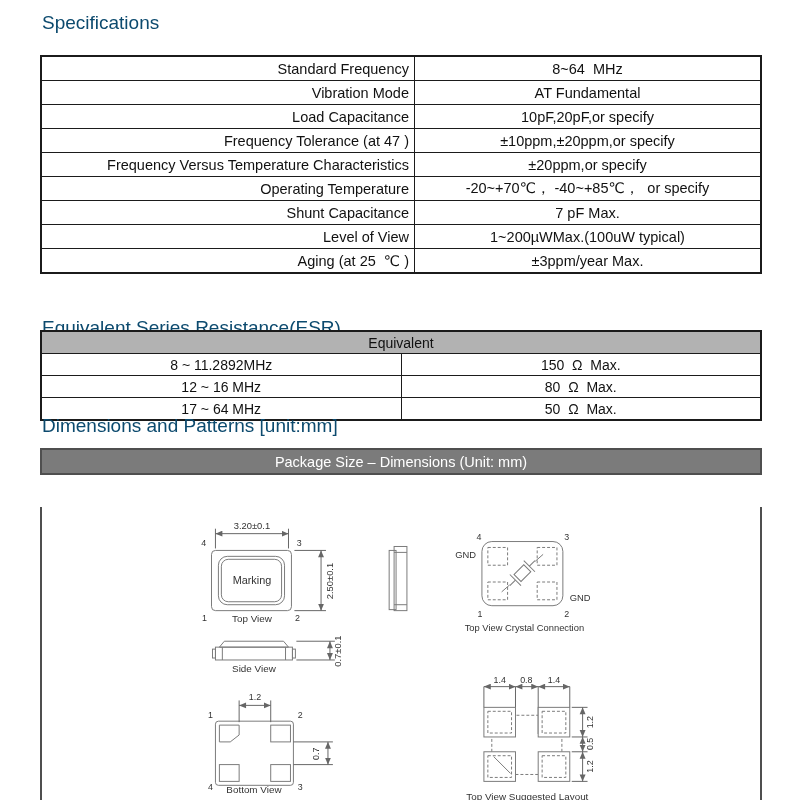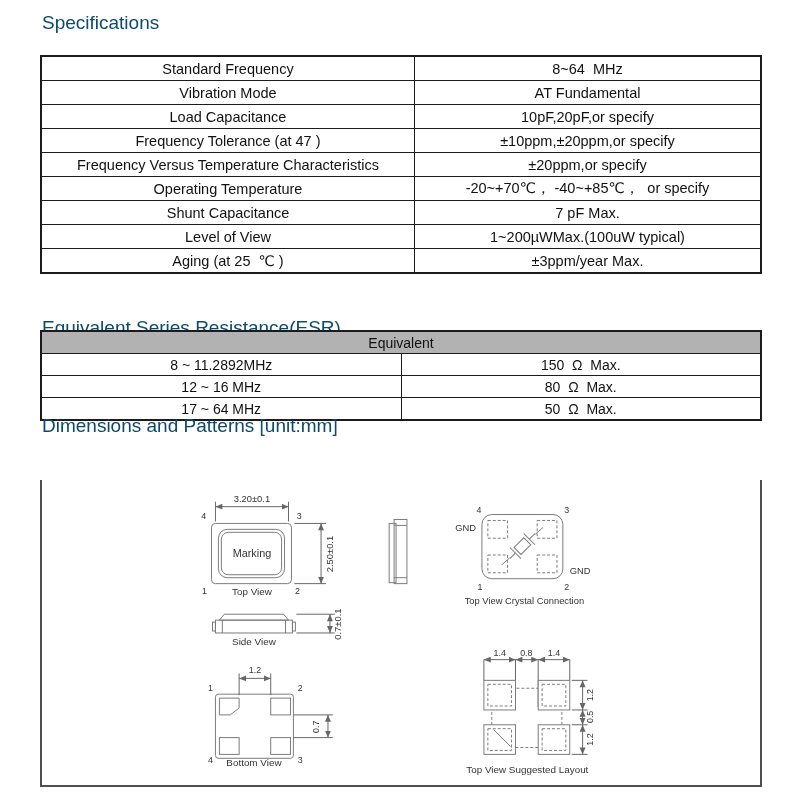--- a/index.html
+++ b/index.html
@@ -9,21 +9,21 @@
     overflow:hidden;
   }
   .heading{
     position:absolute;left:42px;font-size:19px;font-weight:400;
     color:#0c4a6e;letter-spacing:0px;white-space:nowrap;
   }
   table{border-collapse:collapse;table-layout:fixed;}
   
   .spec-table{position:absolute;left:40px;top:55px;width:722px;border:2px solid #1b1b1b;}
   .spec-table td{border:1px solid #1b1b1b;height:23px;font-size:14.5px;padding:0 5px;white-space:pre-wrap;overflow:hidden;}
-  .spec-table td.lbl{width:362px;text-align:center;}
+  .spec-table td.lbl{width:362px;text-align:right;}
   .spec-table td.val{text-align:center;}
   
   .esr-table{position:absolute;left:40px;top:330px;width:722px;border:2px solid #1b1b1b;}
   .esr-table td{border:1px solid #1b1b1b;height:19px;font-size:14px;text-align:center;white-space:pre-wrap;}
   .esr-table td.esr-head{background:#b2b2b2;}
   .esr-table td.esr-range{width:382px;}
   
   .panel{position:absolute;left:40px;top:448px;width:722px;}
   .panel-header{
     box-sizing:border-box;width:722px;height:27px;background:#7b7b7b;
@@ -105,20 +105,21 @@
     <tr>
         <td class="esr-range">17 ~ 64 MHz</td>
         <td class="esr-val">50  Ω  Max.</td>
       </tr>
   </tbody>
 </table>
 
 <div class="heading" style="top:415px;">Dimensions and Patterns  [unit:mm]</div>
 
 <div class="panel">
+  <div class="panel-header">Package Size – Dimensions (Unit: mm)</div>
   <div class="panel-body">
     <svg width="718" height="303" viewBox="0 0 722 307">
       <defs>
         <marker id="ae" markerWidth="9" markerHeight="8" refX="7" refY="3" orient="auto">
             <path d="M0,0 L7,3 L0,6 Z" fill="#666"></path>
           </marker>
         <marker id="as" markerWidth="9" markerHeight="8" refX="0" refY="3" orient="auto">
             <path d="M7,0 L0,3 L7,6 Z" fill="#666"></path>
           </marker>
       </defs>

